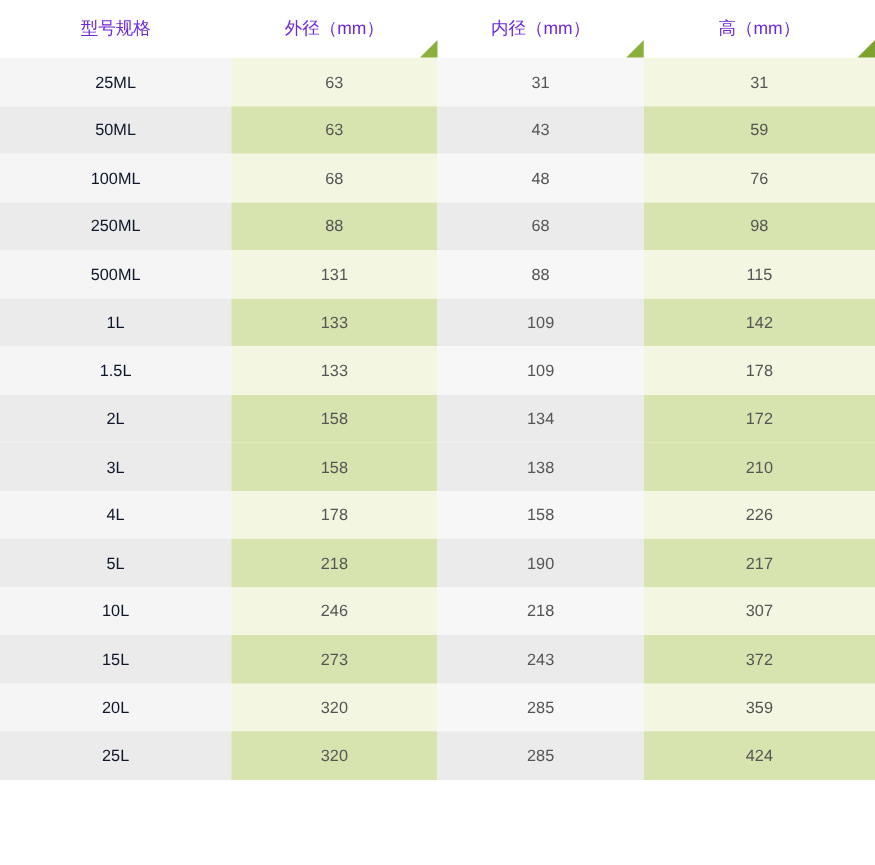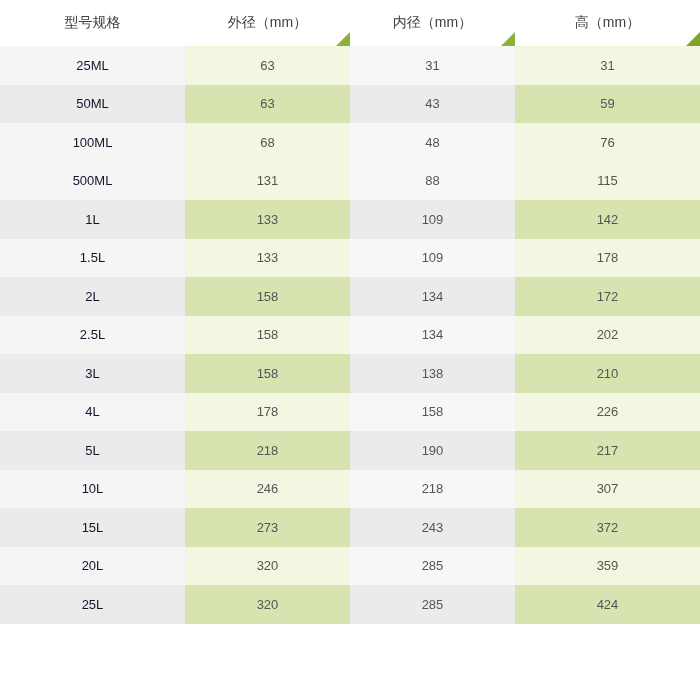--- a/index.html
+++ b/index.html
@@ -25,21 +25,21 @@
     text-align: center;
     font-weight: normal;
   }
   
   thead tr {
     height: 46px;
   }
   thead th {
     position: relative;
     font-size: 14px;
-    color: #404040;
+    color: #6d28d9;
     font-weight: bold;
     vertical-align: middle;
   }
   th.col-spec { background: #ffffff; }
   th.col-a { background: #ffffff; }
   th.col-b { background: #ffffff; }
   th.col-c { background: #ffffff; }
 
   
   .corner-tri {
@@ -125,20 +125,26 @@
         <td class="c1">63</td>
         <td class="c2">43</td>
         <td class="c3">59</td>
       </tr>
       <tr>
         <td class="c0">100ML</td>
         <td class="c1">68</td>
         <td class="c2">48</td>
         <td class="c3">76</td>
       </tr>
+      <tr class="alt">
+        <td class="c0">250ML</td>
+        <td class="c1">88</td>
+        <td class="c2">68</td>
+        <td class="c3">98</td>
+      </tr>
       <tr>
         <td class="c0">500ML</td>
         <td class="c1">131</td>
         <td class="c2">88</td>
         <td class="c3">115</td>
       </tr>
       <tr class="alt">
         <td class="c0">1L</td>
         <td class="c1">133</td>
         <td class="c2">109</td>
@@ -149,26 +155,20 @@
         <td class="c1">133</td>
         <td class="c2">109</td>
         <td class="c3">178</td>
       </tr>
       <tr class="alt">
         <td class="c0">2L</td>
         <td class="c1">158</td>
         <td class="c2">134</td>
         <td class="c3">172</td>
       </tr>
-      <tr>
-        <td class="c0">2.5L</td>
-        <td class="c1">158</td>
-        <td class="c2">134</td>
-        <td class="c3">202</td>
-      </tr>
       <tr class="alt">
         <td class="c0">3L</td>
         <td class="c1">158</td>
         <td class="c2">138</td>
         <td class="c3">210</td>
       </tr>
       <tr>
         <td class="c0">4L</td>
         <td class="c1">178</td>
         <td class="c2">158</td>

